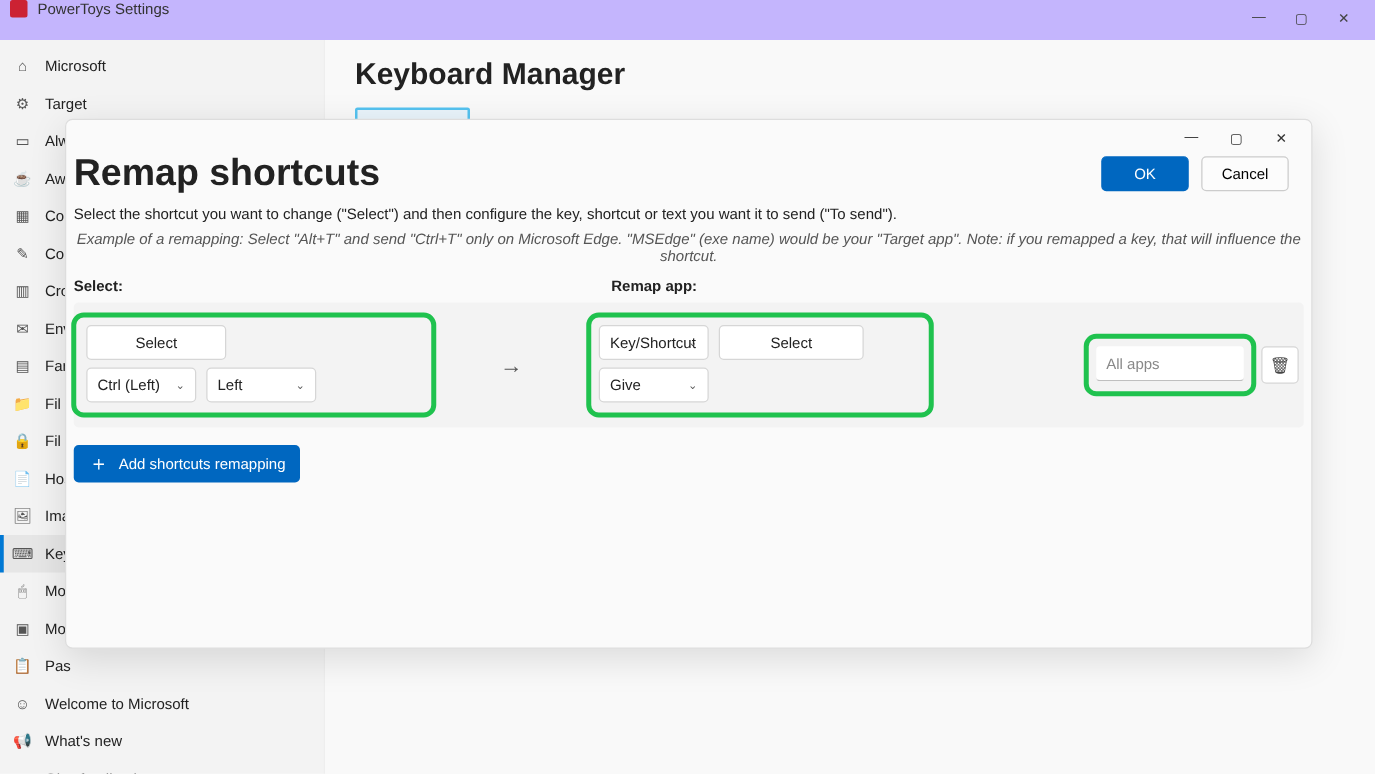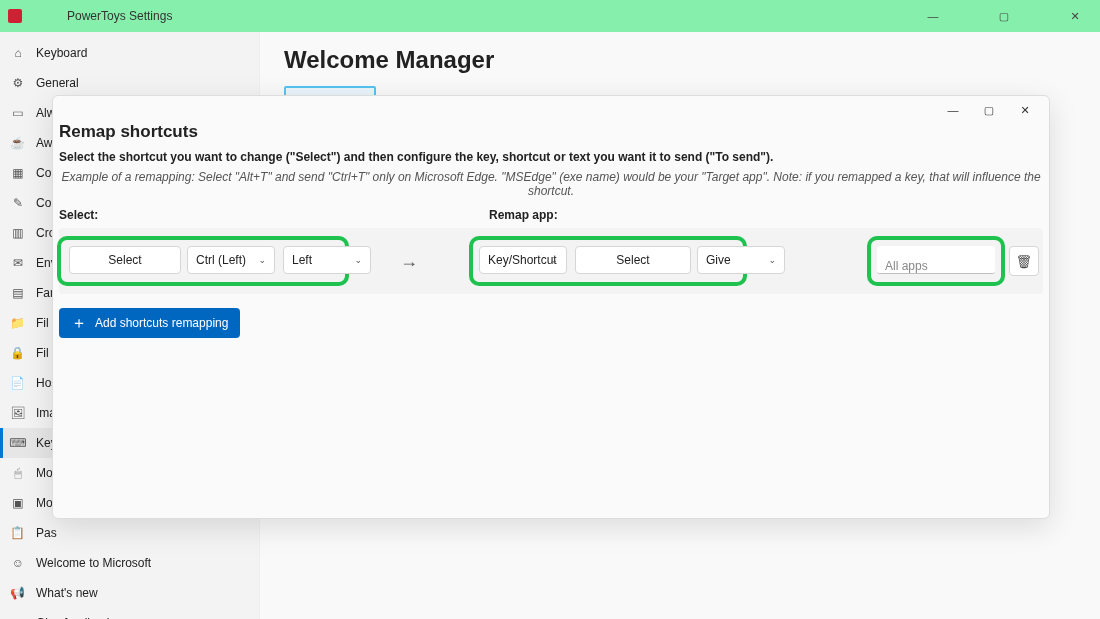--- a/index.html
+++ b/index.html
@@ -1,19 +1,19 @@
 <!DOCTYPE html>
 <html><head>
 <meta charset="utf-8">
 <style>
 * { box-sizing: border-box; margin: 0; padding: 0; font-family: "Segoe UI", -apple-system, sans-serif; }
 html, body { width: 1100px; height: 619px; overflow: hidden; background: #f9f9f9; }
 
 
-.titlebar { height: 32px; display: flex; align-items: center; padding: 0 8px; background: #86efac; gap: 37px; }
+.titlebar { height: 32px; display: flex; padding: 0 8px; background: #c4b5fd; }
 .titlebar .logo { width: 14px; height: 14px; background: #c23; border-radius: 2px; margin-right: 8px; }
 .titlebar .title { font-size: 12px; color: #333; flex: 1; }
 .titlebar .winbtn { width: 34px; height: 28px; display: flex; align-items: center; justify-content: center; color: #444; font-size: 11px; }
 
 
 .root { display: flex; height: calc(619px - 32px); }
 
 
 .sidebar { width: 260px; background: #f3f3f3; border-right: 1px solid #eee; overflow: hidden; }
 .sidebar ul { list-style: none; padding-top: 6px; }
@@ -35,62 +35,62 @@
   width: 998px; height: 424px;
   background: #fafafa;
   border: 1px solid #ddd;
   box-shadow: 0 8px 30px rgba(0,0,0,.12);
   border-radius: 6px;
   padding: 0;
 }
 .dialog .dtb { height: 28px; display: flex; justify-content: flex-end; align-items: center; padding-right: 6px; }
 .dialog .dtb .dbtn { width: 36px; height: 24px; display: flex; align-items: center; justify-content: center; font-size: 11px; color: #333; }
 .dialog .dhead { display: flex; align-items: center; justify-content: space-between; padding: 0 18px 0 6px; margin-top: -2px; }
-.dialog .dhead h2 { font-size: 17px; font-weight: 600; color: #222; padding-left: 0; }
+.dialog .dhead h2 { font-size: 30px; font-weight: 600; color: #222; padding-left: 0; }
 .dialog .dhead .actions { display: flex; gap: 10px; }
 .btn { height: 28px; min-width: 70px; padding: 0 14px; font-size: 12px; border: 1px solid #ccc; background: #fcfcfc; border-radius: 4px; display: inline-flex; align-items: center; justify-content: center; }
 .btn.primary { background: #0067c0; border-color: #0067c0; color: #fff; }
 
 .dialog .dbody { padding: 8px 6px 0; font-size: 12px; color: #222; }
-.dialog .instr { font-weight: 700; margin-bottom: 6px; }
+.dialog .instr { font-weight: 400; margin-bottom: 6px; }
 .dialog .example { font-style: italic; color: #555; margin-bottom: 10px; text-align: center; }
 
 .colheads { display: flex; font-weight: 600; font-size: 12px; margin-bottom: 6px; }
 .colheads .c1 { flex: 0 0 430px; }
 .colheads .c2 { flex: 0 0 376px; }
 .colheads .c3 { flex: 1; }
 
 .row {
   display: flex; align-items: flex-start;
   background: #f3f3f3; padding: 8px 0 8px 0; border-radius: 4px;
   position: relative;
 }
 
 
 .hbox { border: 4px solid #1fc24e; border-radius: 10px; padding: 6px 6px 8px; }
 
-.col { display: flex; flex-direction: row; gap: 6px; }
+.col { display: flex; flex-direction: column; gap: 6px; }
 .col.select { width: 270px; margin-left: 2px; }
 .col.arrow { width: 120px; display: flex; align-items: center; justify-content: center; align-self: center; }
 .col.tosend { width: 258px; }
 .col.gap2 { width: 120px; }
 .col.target { width: 118px; }
 .col.trash { flex: 1; display: flex; align-items: center; justify-content: center; align-self: center; }
 
 .subrow { display: flex; gap: 8px; }
 .ctrl {
   height: 28px; background: #fff; border: 1px solid #d6d6d6; border-radius: 4px;
   font-size: 12px; color: #222; display: flex; align-items: center; padding: 0 8px;
   position: relative;
 }
 .ctrl .chev { position: absolute; right: 8px; top: 50%; transform: translateY(-50%); font-size: 9px; color: #555; }
 .ctrl.small { width: 88px; }
 .ctrl.med   { width: 112px; justify-content: center; }
 .ctrl.wide  { width: 116px; }
-.ctrl.full  { width: 100%; align-items: flex-end; }
+.ctrl.full  { width: 100%; }
 .ctrl.center { justify-content: center; }
 .ctrl.placeholder { color: #888; }
 
 .arrow-gly { font-size: 18px; color: #555; }
 
 .trashbtn {
   width: 30px; height: 30px; border: 1px solid #d6d6d6; background: #fff; border-radius: 4px;
   display: flex; align-items: center; justify-content: center; font-size: 13px; color: #444;
 }
 
@@ -110,25 +110,25 @@
   <div class="winbtn">▢</div>
   <div class="winbtn">✕</div>
 </div>
 
 <div class="root">
 
   <div class="sidebar">
     <ul id="sidebar-list">
         <li>
           <span class="sicon">⌂</span>
-          <span class="label">Keyboard</span>
+          <span class="label">Microsoft</span>
         </li>
         <li>
           <span class="sicon">⚙</span>
-          <span class="label">General</span>
+          <span class="label">Target</span>
         </li>
         <li>
           <span class="sicon">▭</span>
           <span class="label">Alw</span>
         </li>
         <li>
           <span class="sicon">☕</span>
           <span class="label">Awa</span>
         </li>
         <li>
@@ -192,36 +192,40 @@
           <span class="label">What's new</span>
         </li>
         <li>
           <span class="sicon">↪</span>
           <span class="label">Give feedback</span>
         </li>
       </ul>
   </div>
 
   <div class="main">
-    <h1>Welcome Manager</h1>
+    <h1>Keyboard Manager</h1>
     <div class="descrow">
       <div class="thumb"></div>
       <div class="desc">Reconfigure your keyboard by remapping keys and shortcuts</div>
     </div>
   </div>
 </div>
 
 <div class="dialog">
   <div class="dtb">
     <div class="dbtn">—</div>
     <div class="dbtn">▢</div>
     <div class="dbtn">✕</div>
   </div>
   <div class="dhead">
     <h2>Remap shortcuts</h2>
+    <div class="actions">
+      <div class="btn primary">OK</div>
+      <div class="btn">Cancel</div>
+    </div>
   </div>
   <div class="dbody">
     <div class="instr">Select the shortcut you want to change ("Select") and then configure the key, shortcut or text you want it to send ("To send").</div>
     <div class="example">Example of a remapping: Select "Alt+T" and send "Ctrl+T" only on Microsoft Edge. "MSEdge" (exe name) would be your "Target app". Note: if you remapped a key, that will influence the shortcut.</div>
 
     <div class="colheads">
       <div class="c1">Select:</div>
       <div class="c3">Remap app:</div>
     </div>
 

